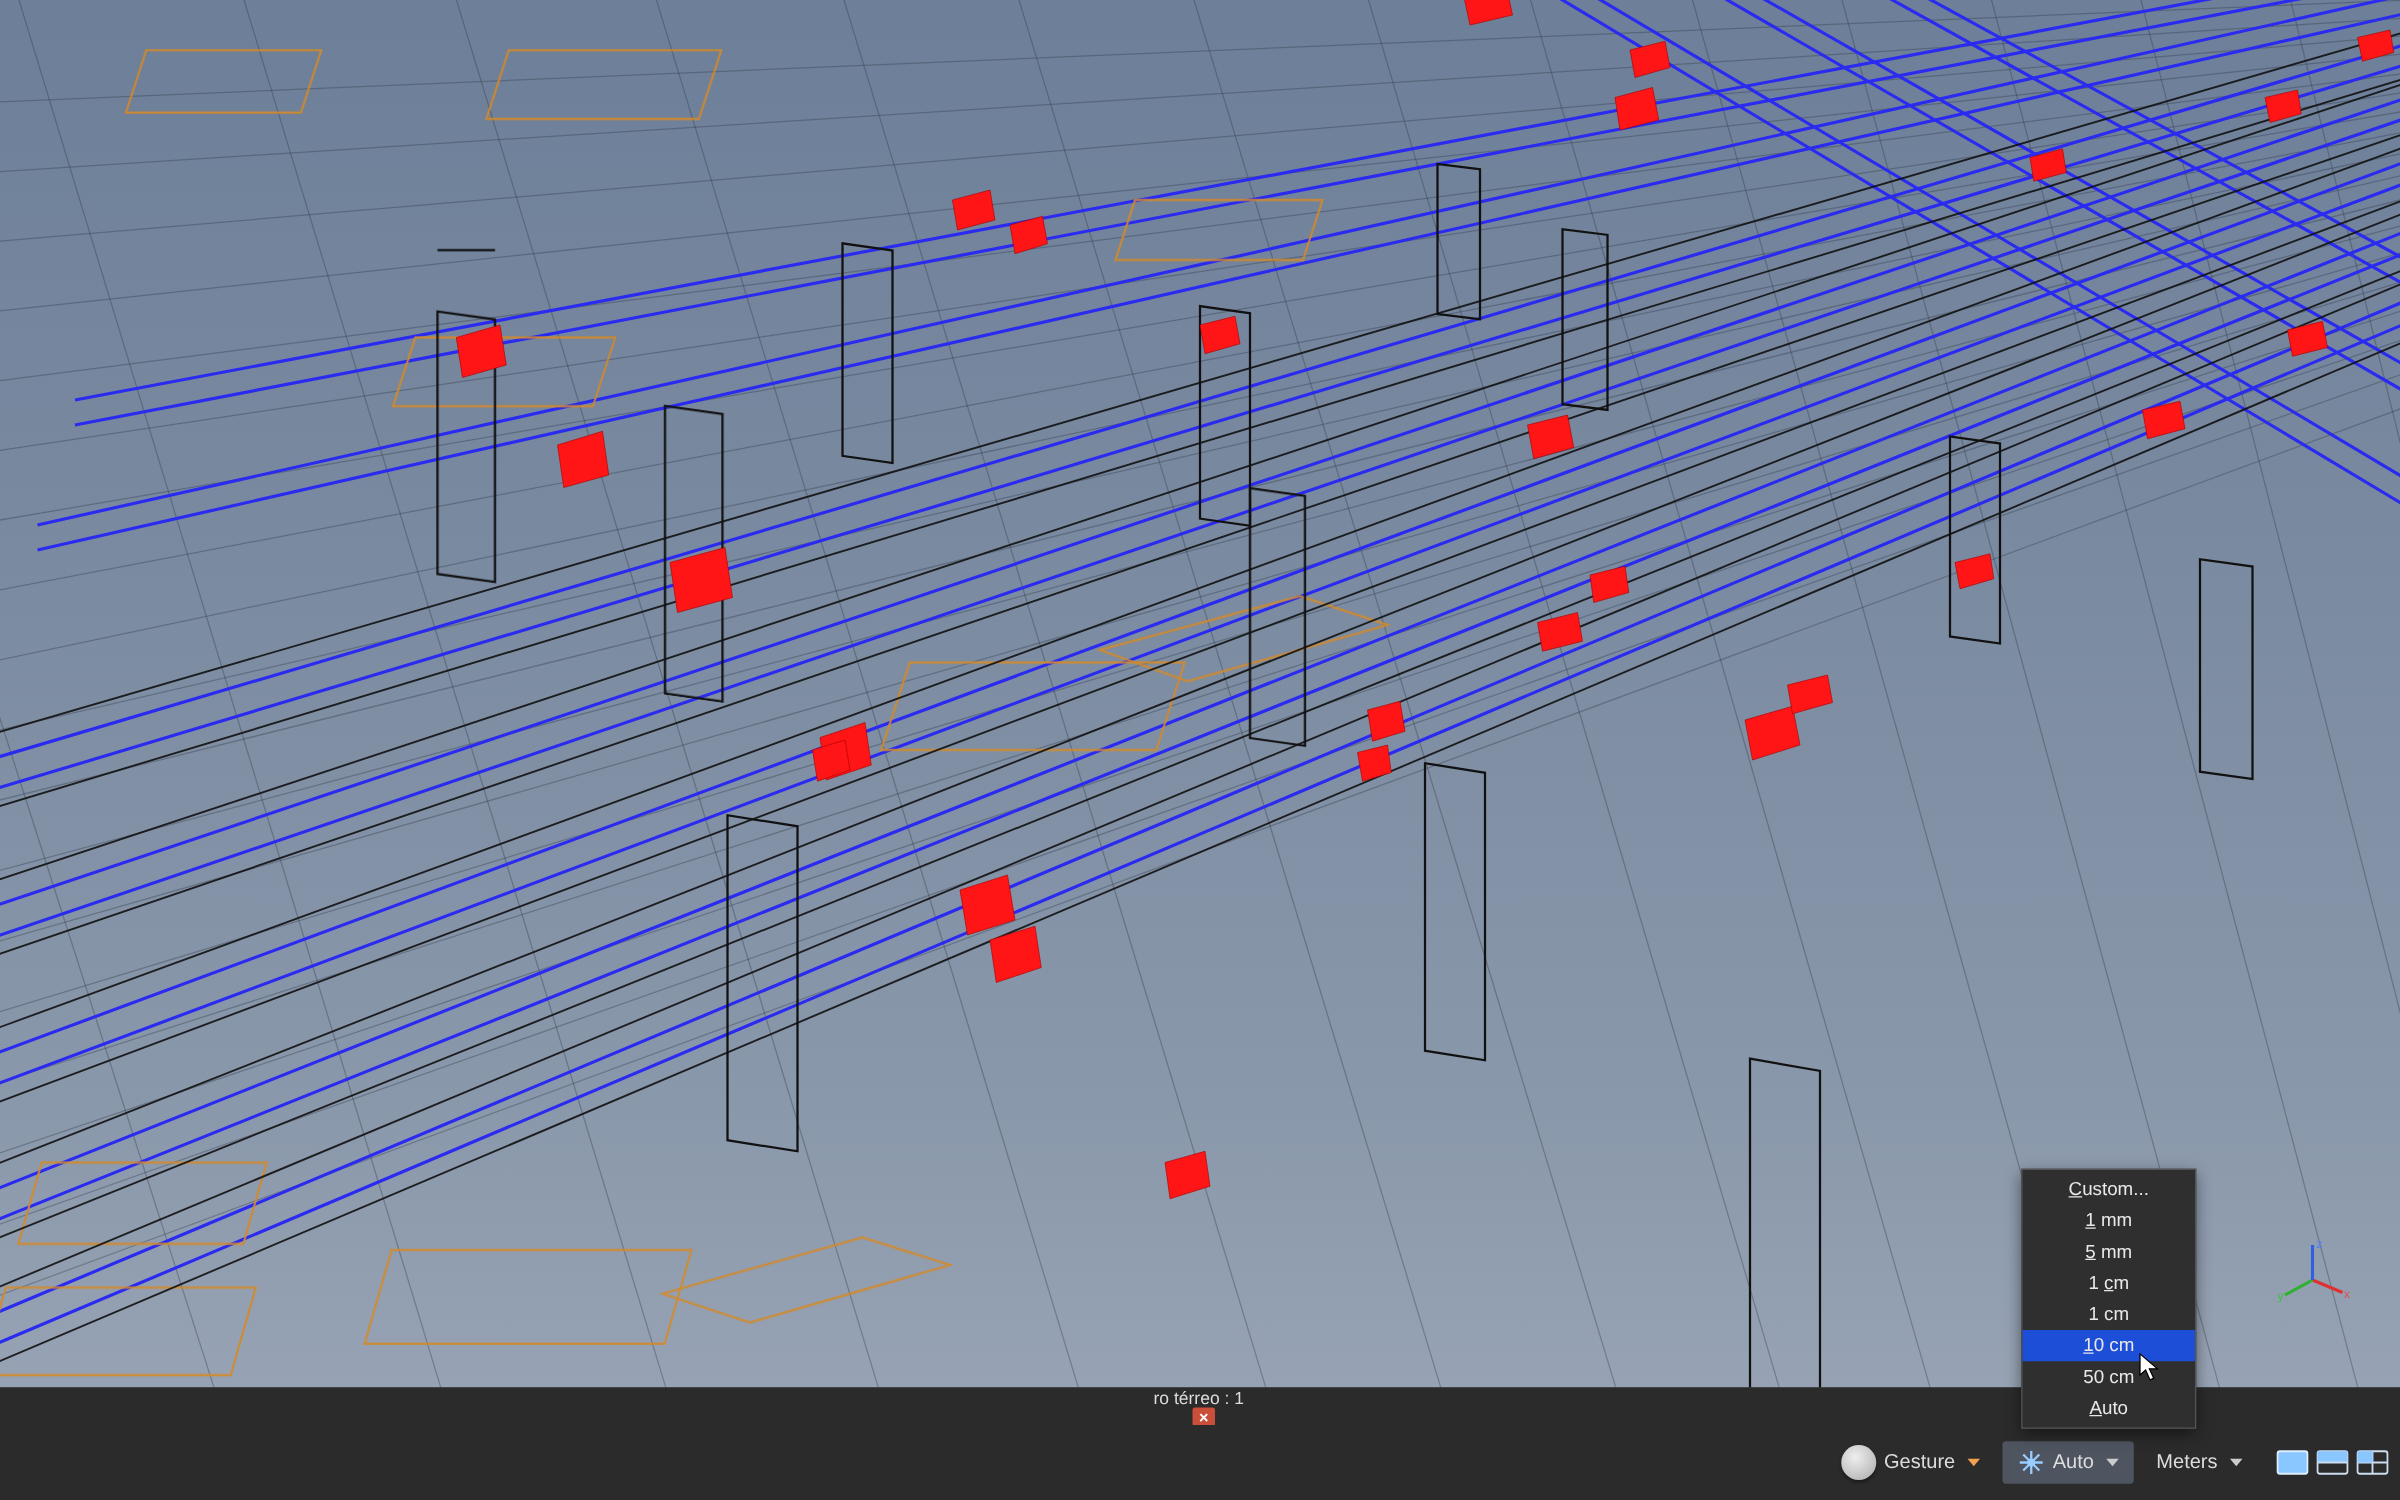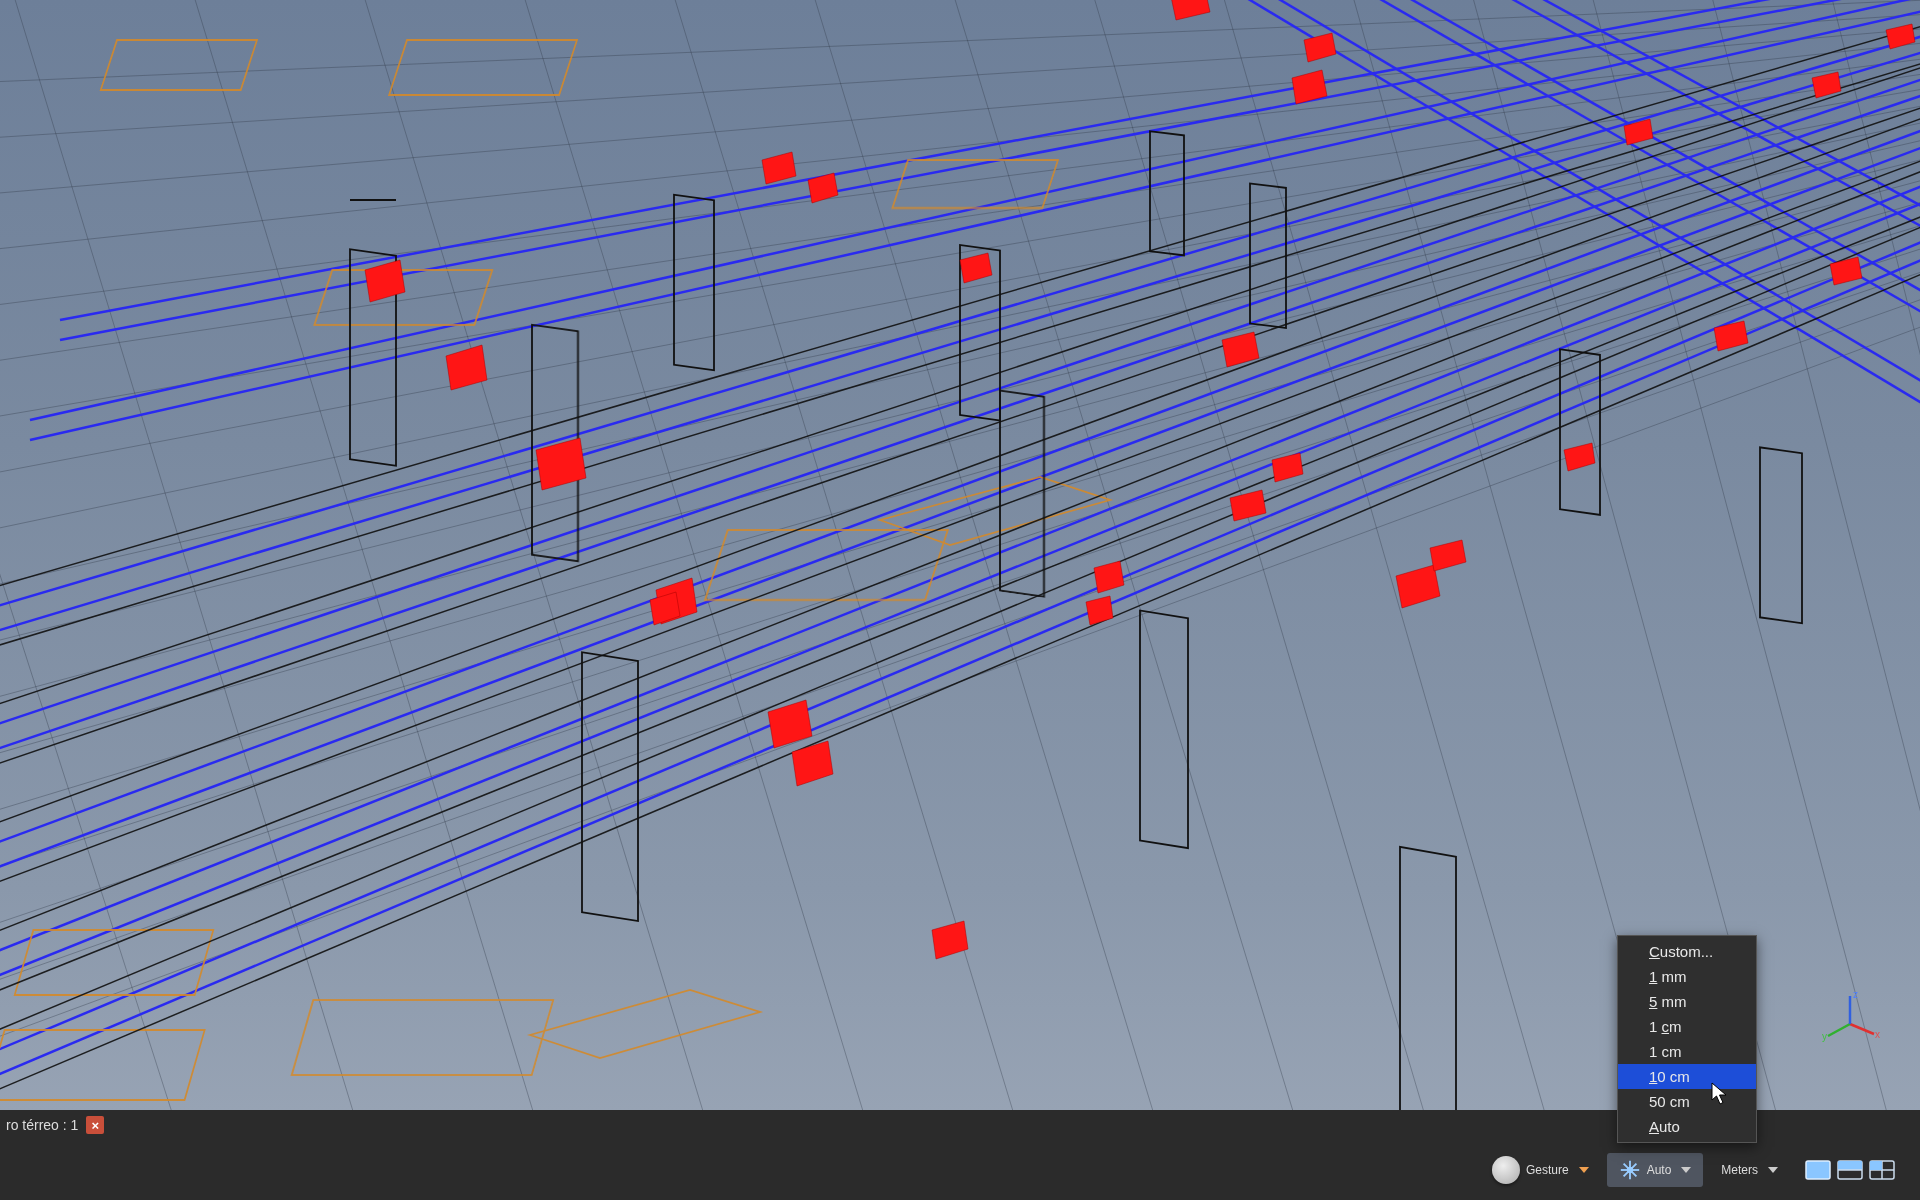--- a/index.html
+++ b/index.html
@@ -17,20 +17,21 @@
   .tab-strip {
     position: absolute;
     left: 0; top: 1110px;
     width: 1920px; height: 30px;
     background: #2b2b2b;
     display: flex;
     align-items: center;
     color: #ddd;
     font-size: 14px;
     padding-left: 6px;
+    flex-direction: column;
   }
   .tab-strip .tab-label { margin-right: 8px; }
   .tab-strip .close {
     width: 18px; height: 18px;
     background: #c94f3a;
     color: #fff;
     display: inline-flex;
     align-items: center; justify-content: center;
     border-radius: 2px;
     font-size: 13px;
@@ -40,22 +41,22 @@
 
   .status-bar {
     position: absolute;
     left: 0; top: 1140px;
     width: 1920px; height: 60px;
     background: #2b2b2b;
     display: flex;
     align-items: center;
     justify-content: flex-end;
     color: #ddd;
-    font-size: 12px;
-    padding-right: 24px;
+    font-size: 16px;
+    padding-right: 8px;
   }
 
   .status-btn {
     display: inline-flex;
     align-items: center;
     padding: 6px 12px;
     margin-left: 6px;
     border-radius: 3px;
     cursor: pointer;
     gap: 6px;
@@ -105,20 +106,21 @@
     border: 1px solid #555;
     box-shadow: 0 4px 12px rgba(0,0,0,0.5);
     color: #e8e8e8;
     font-size: 15px;
     padding: 3px 0;
   }
   .popup-menu .mi {
     padding: 4px 31px;
     cursor: pointer;
     white-space: nowrap;
+    text-align: center;
   }
   .popup-menu .mi.hover { background: #1d4ed8; }
   .popup-menu .mi .ul { text-decoration: underline; }
 
   .nav-cube {
     position: absolute;
     right: 40px;
     top: 990px;
     width: 60px; height: 60px;
   }

